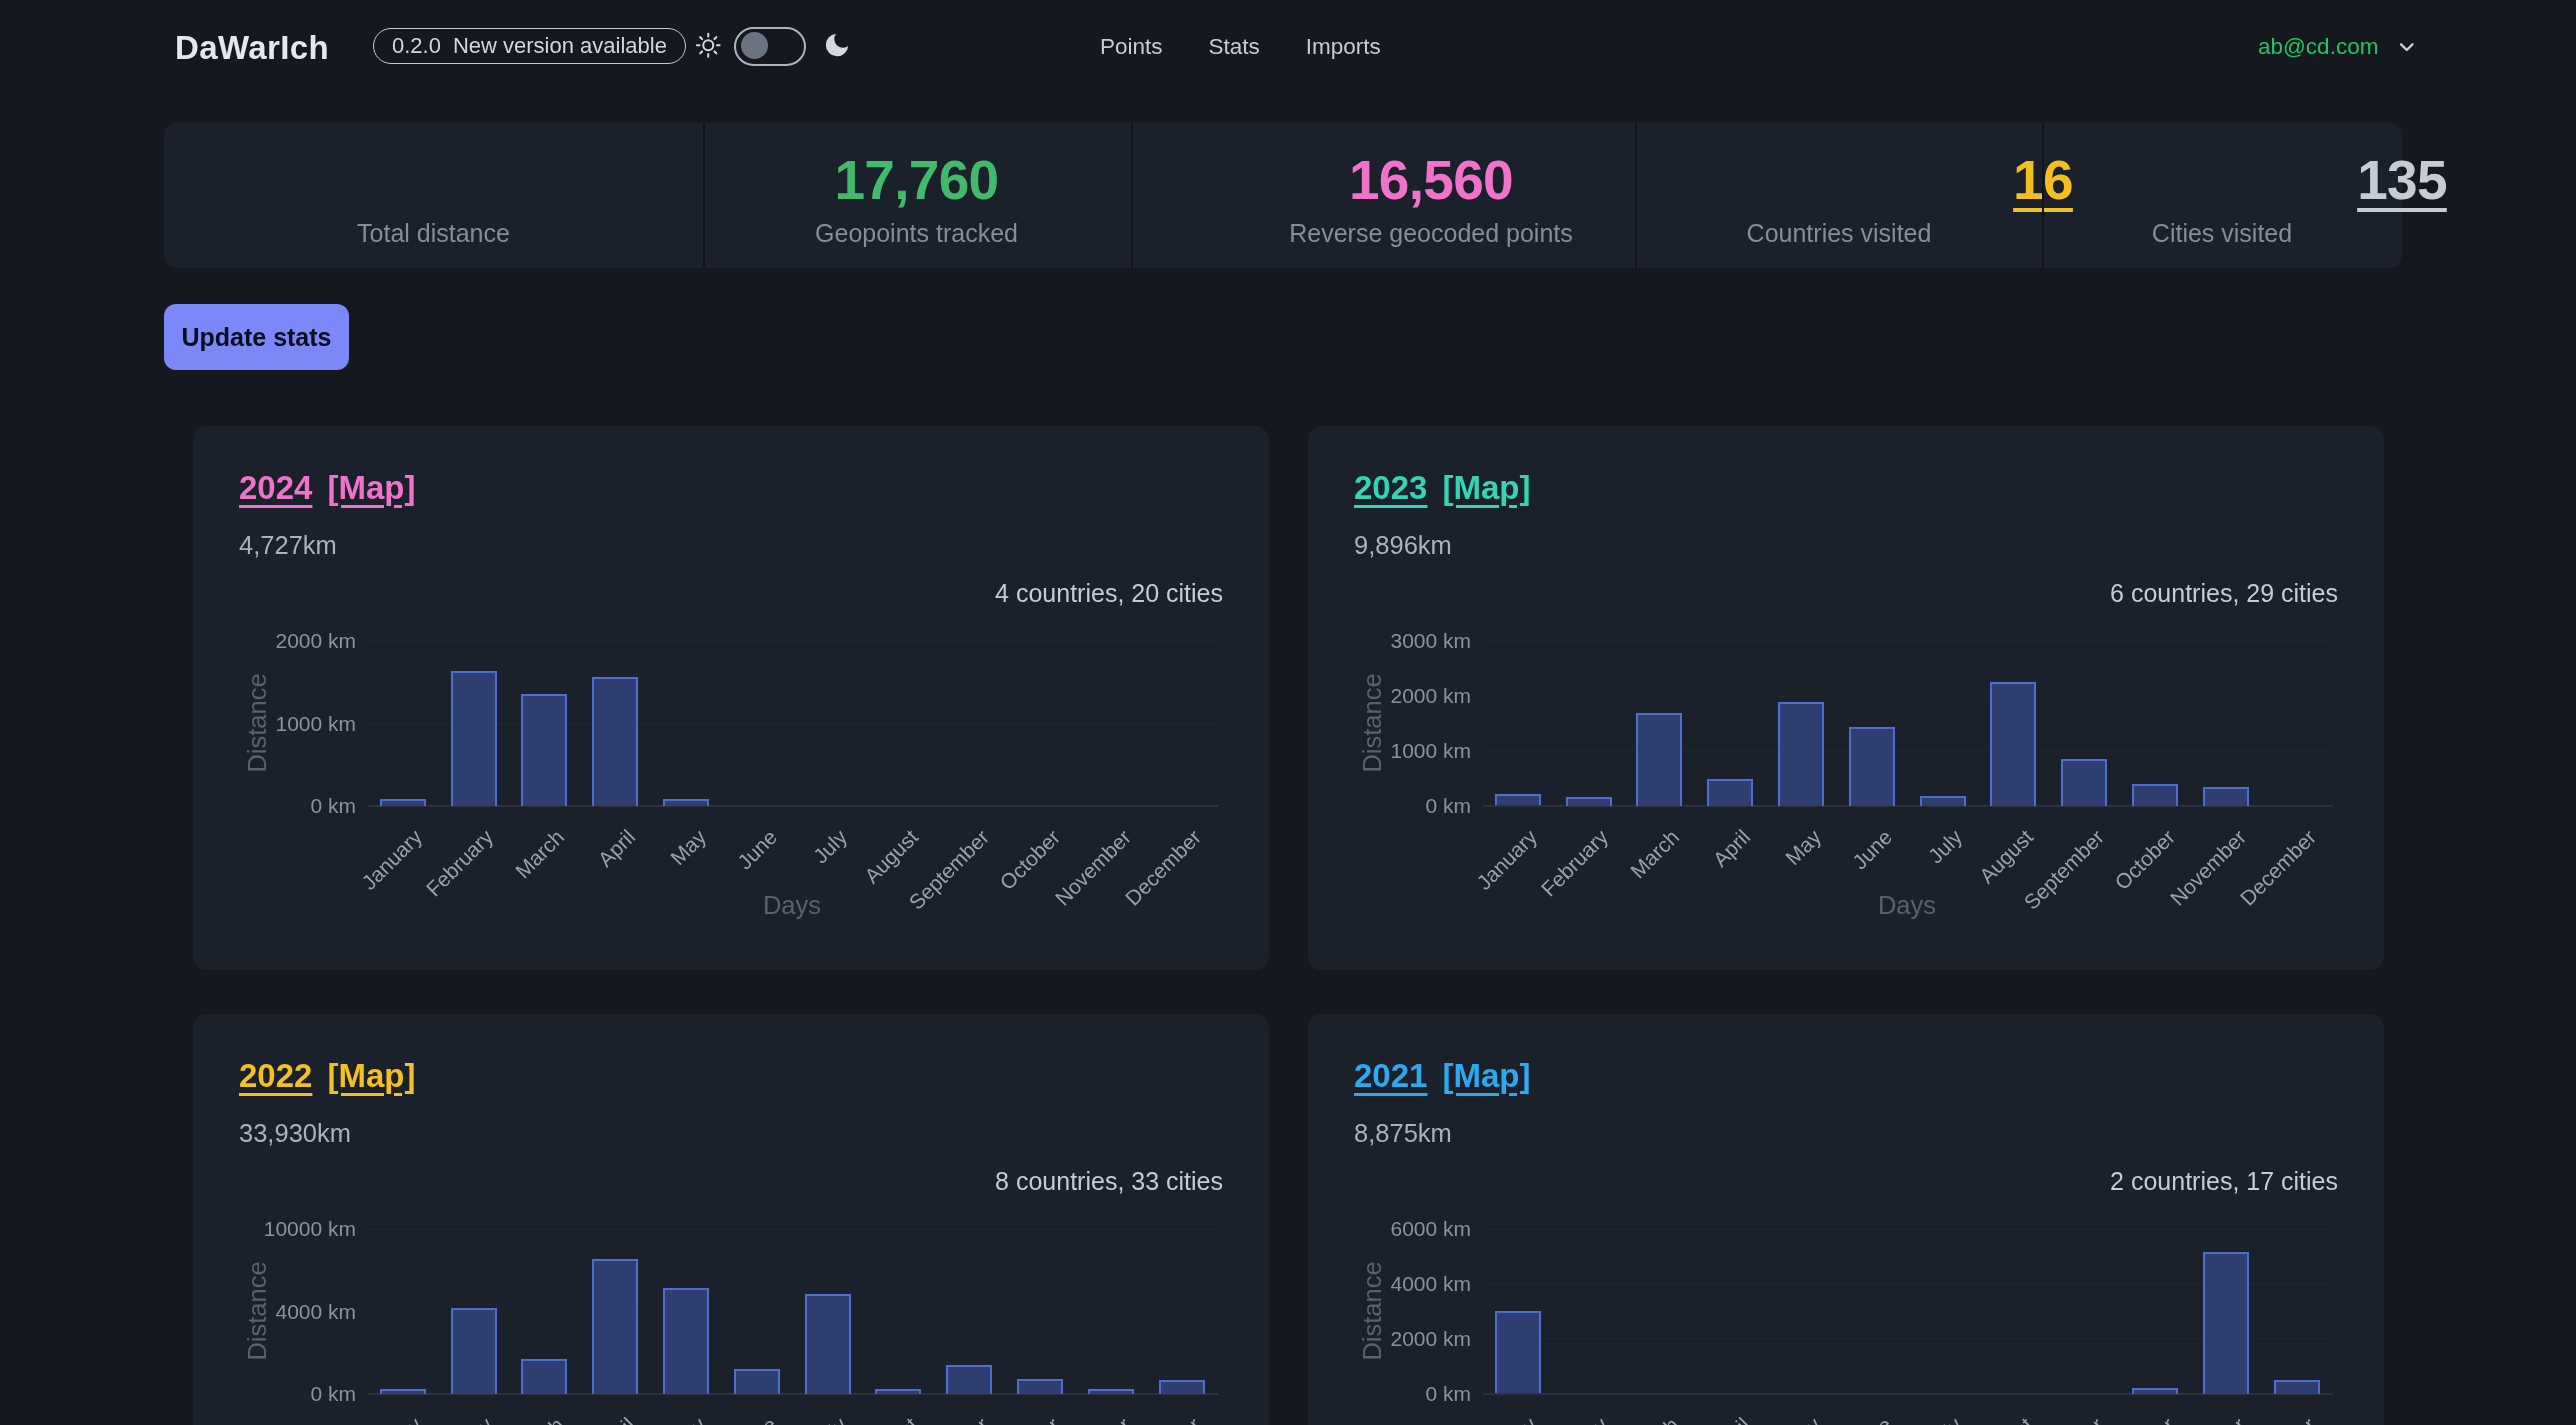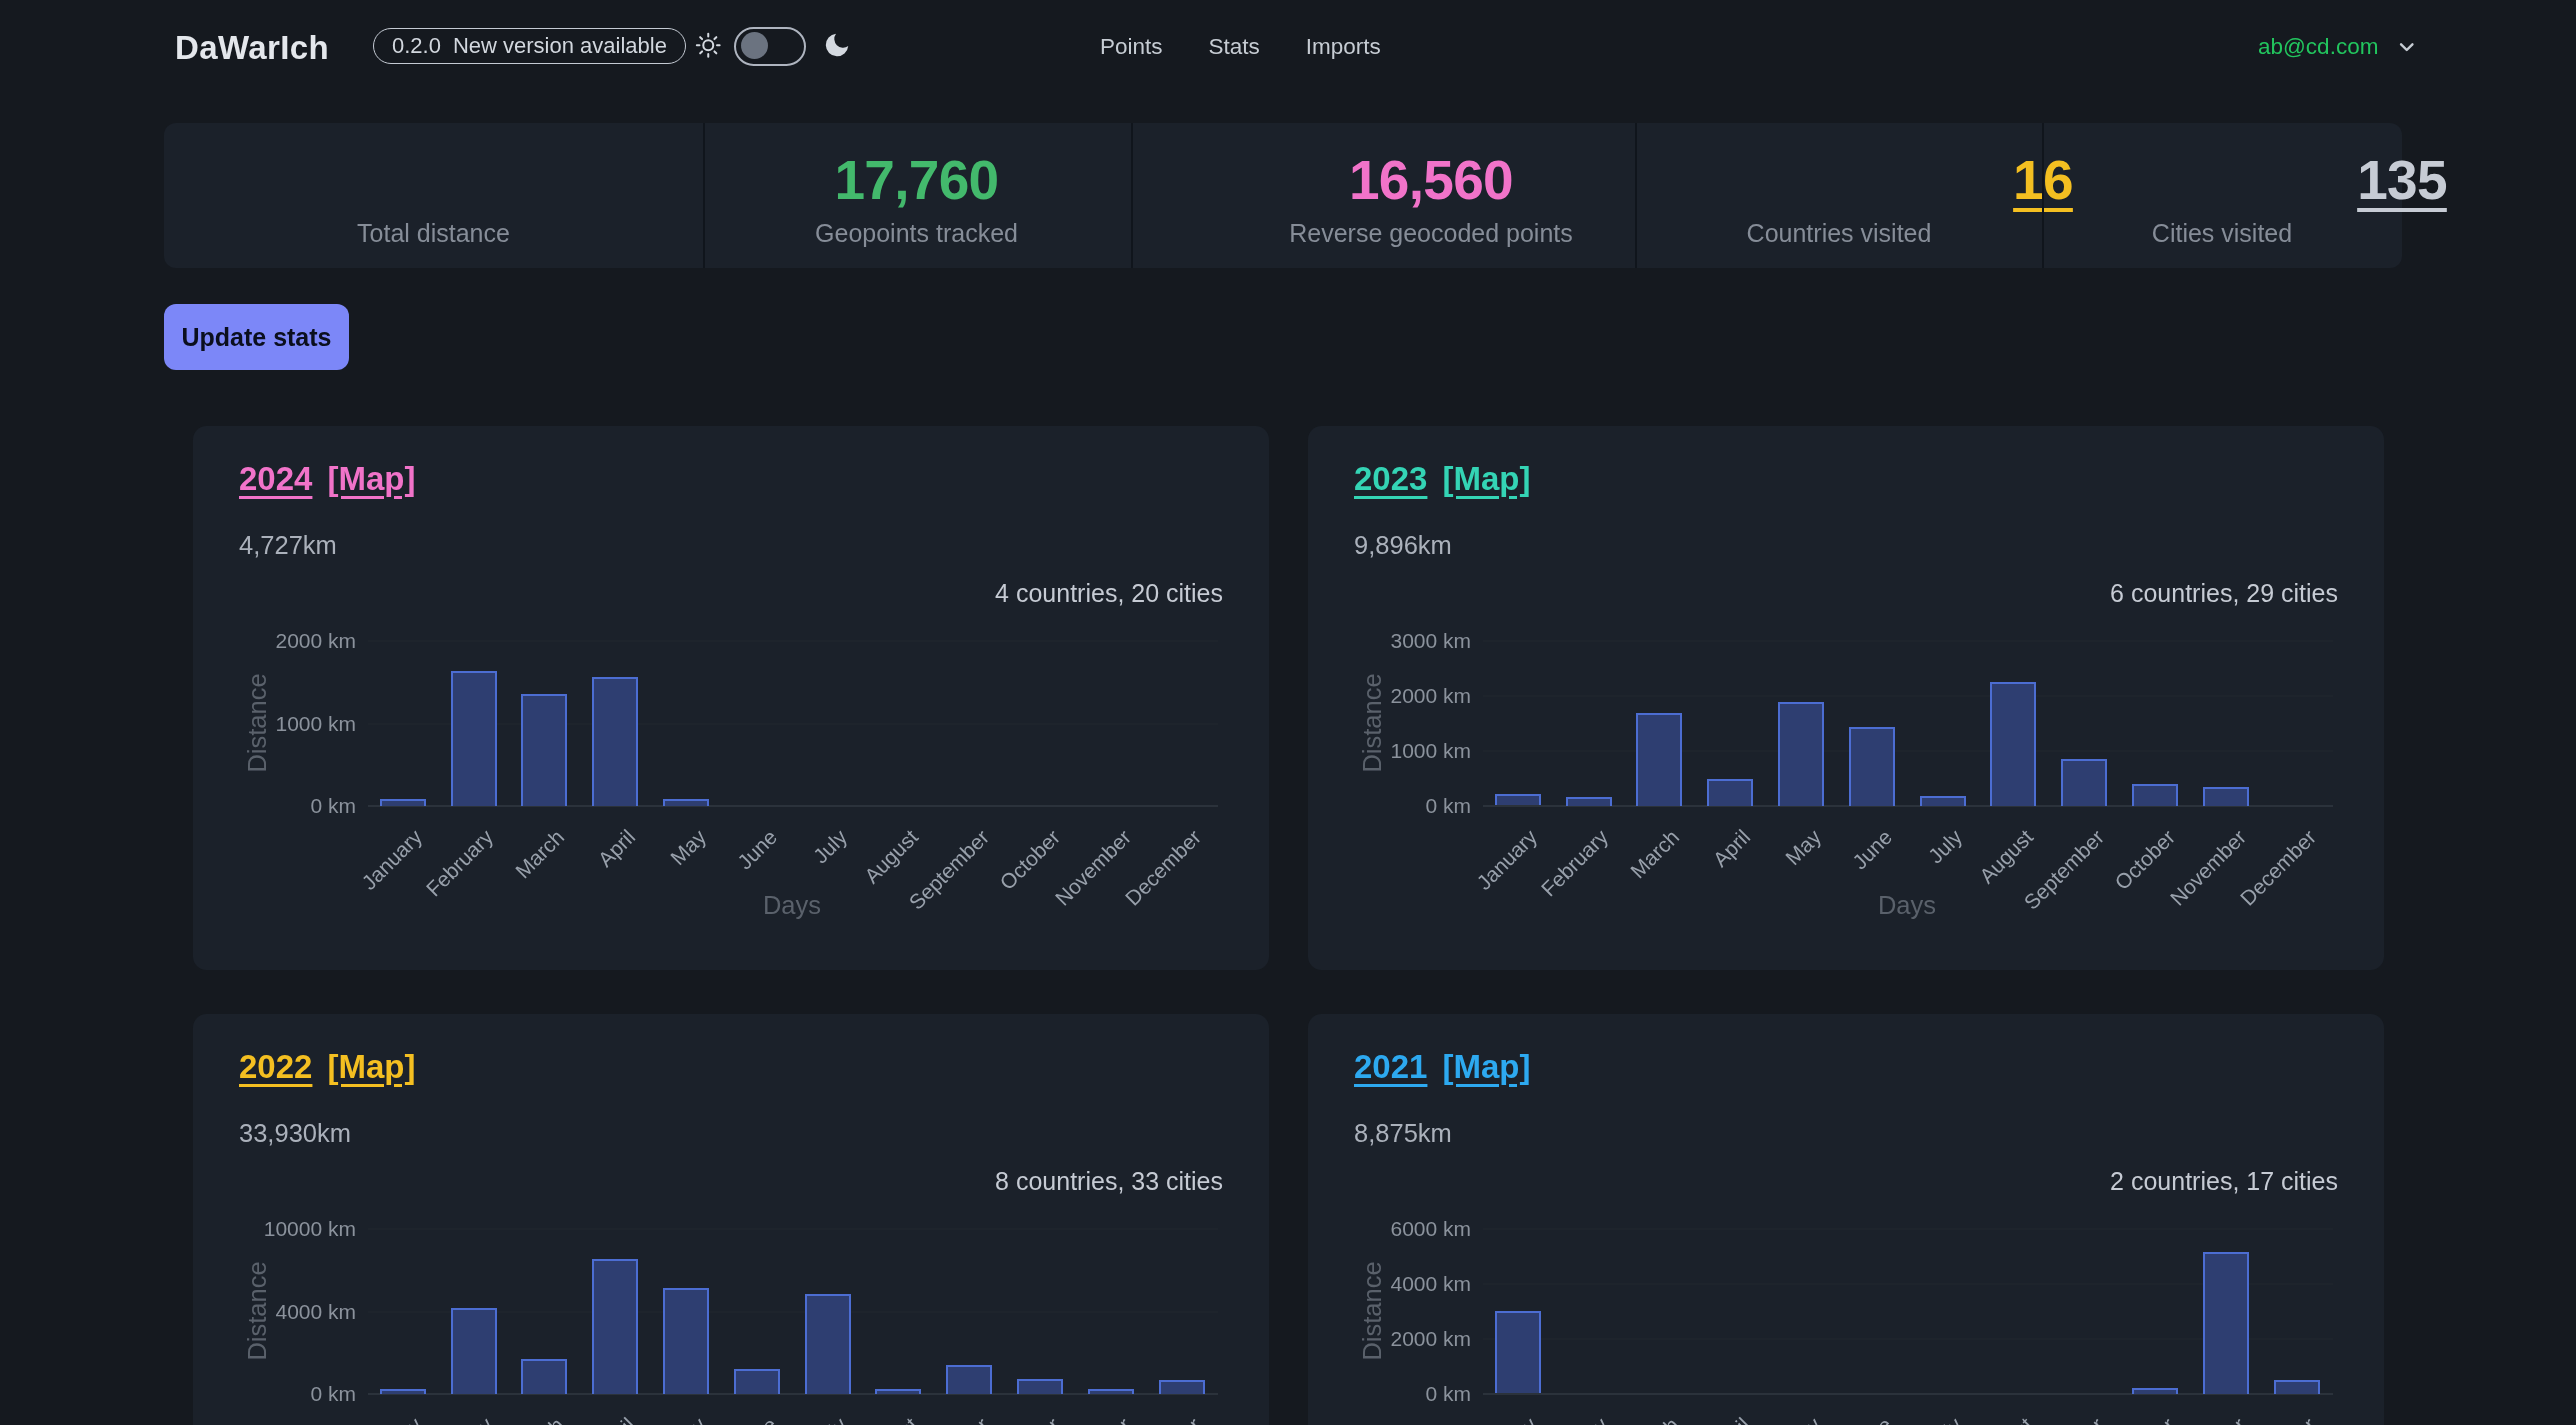--- a/index.html
+++ b/index.html
@@ -48,21 +48,21 @@
     font-family:"Liberation Sans", sans-serif; cursor:pointer;
     display:flex; align-items:center; justify-content:center;
   }
 
   
   .cards-grid {
     left:193px; top:426px; display:grid;
     grid-template-columns:1076px 1076px; column-gap:39px; row-gap:44px;
   }
   .card { width:1076px; height:544px; background:#1b212a; border-radius:13.5px; position:relative; }
-  .card-head { position:absolute; left:46px; top:33px; font-size:33px; font-weight:700; line-height:40px; }
+  .card-head { position:absolute; left:46px; top:42px; font-size:33px; font-weight:700; line-height:40px; }
   .card-head a { text-decoration:underline; text-decoration-thickness:3px; text-underline-offset:6px; margin-right:15px; cursor:pointer; }
   .card-distance { position:absolute; left:46px; top:105px; font-size:25.5px; color:#abb1bb; }
   .card-summary { position:absolute; right:46px; top:153px; font-size:25px; color:#c6cbd4; }
 
   .chart-area { position:absolute; left:0; top:215px; width:100%; height:329px; }
   .gridline { position:absolute; left:175px; width:850px; height:1.5px; background:#1e242c; }
   .gridline.base { background:#2b323b; }
   .ytick { position:absolute; left:0; width:163px; text-align:right; font-size:21px; color:#8b929c; line-height:25.5px; }
   .bar { position:absolute; background:#2e3e71; border:2.2px solid #4c6dd2; border-bottom:none; }
   .month-anchor { position:absolute; width:0; height:0; transform:rotate(-45deg); transform-origin:0 0; }

